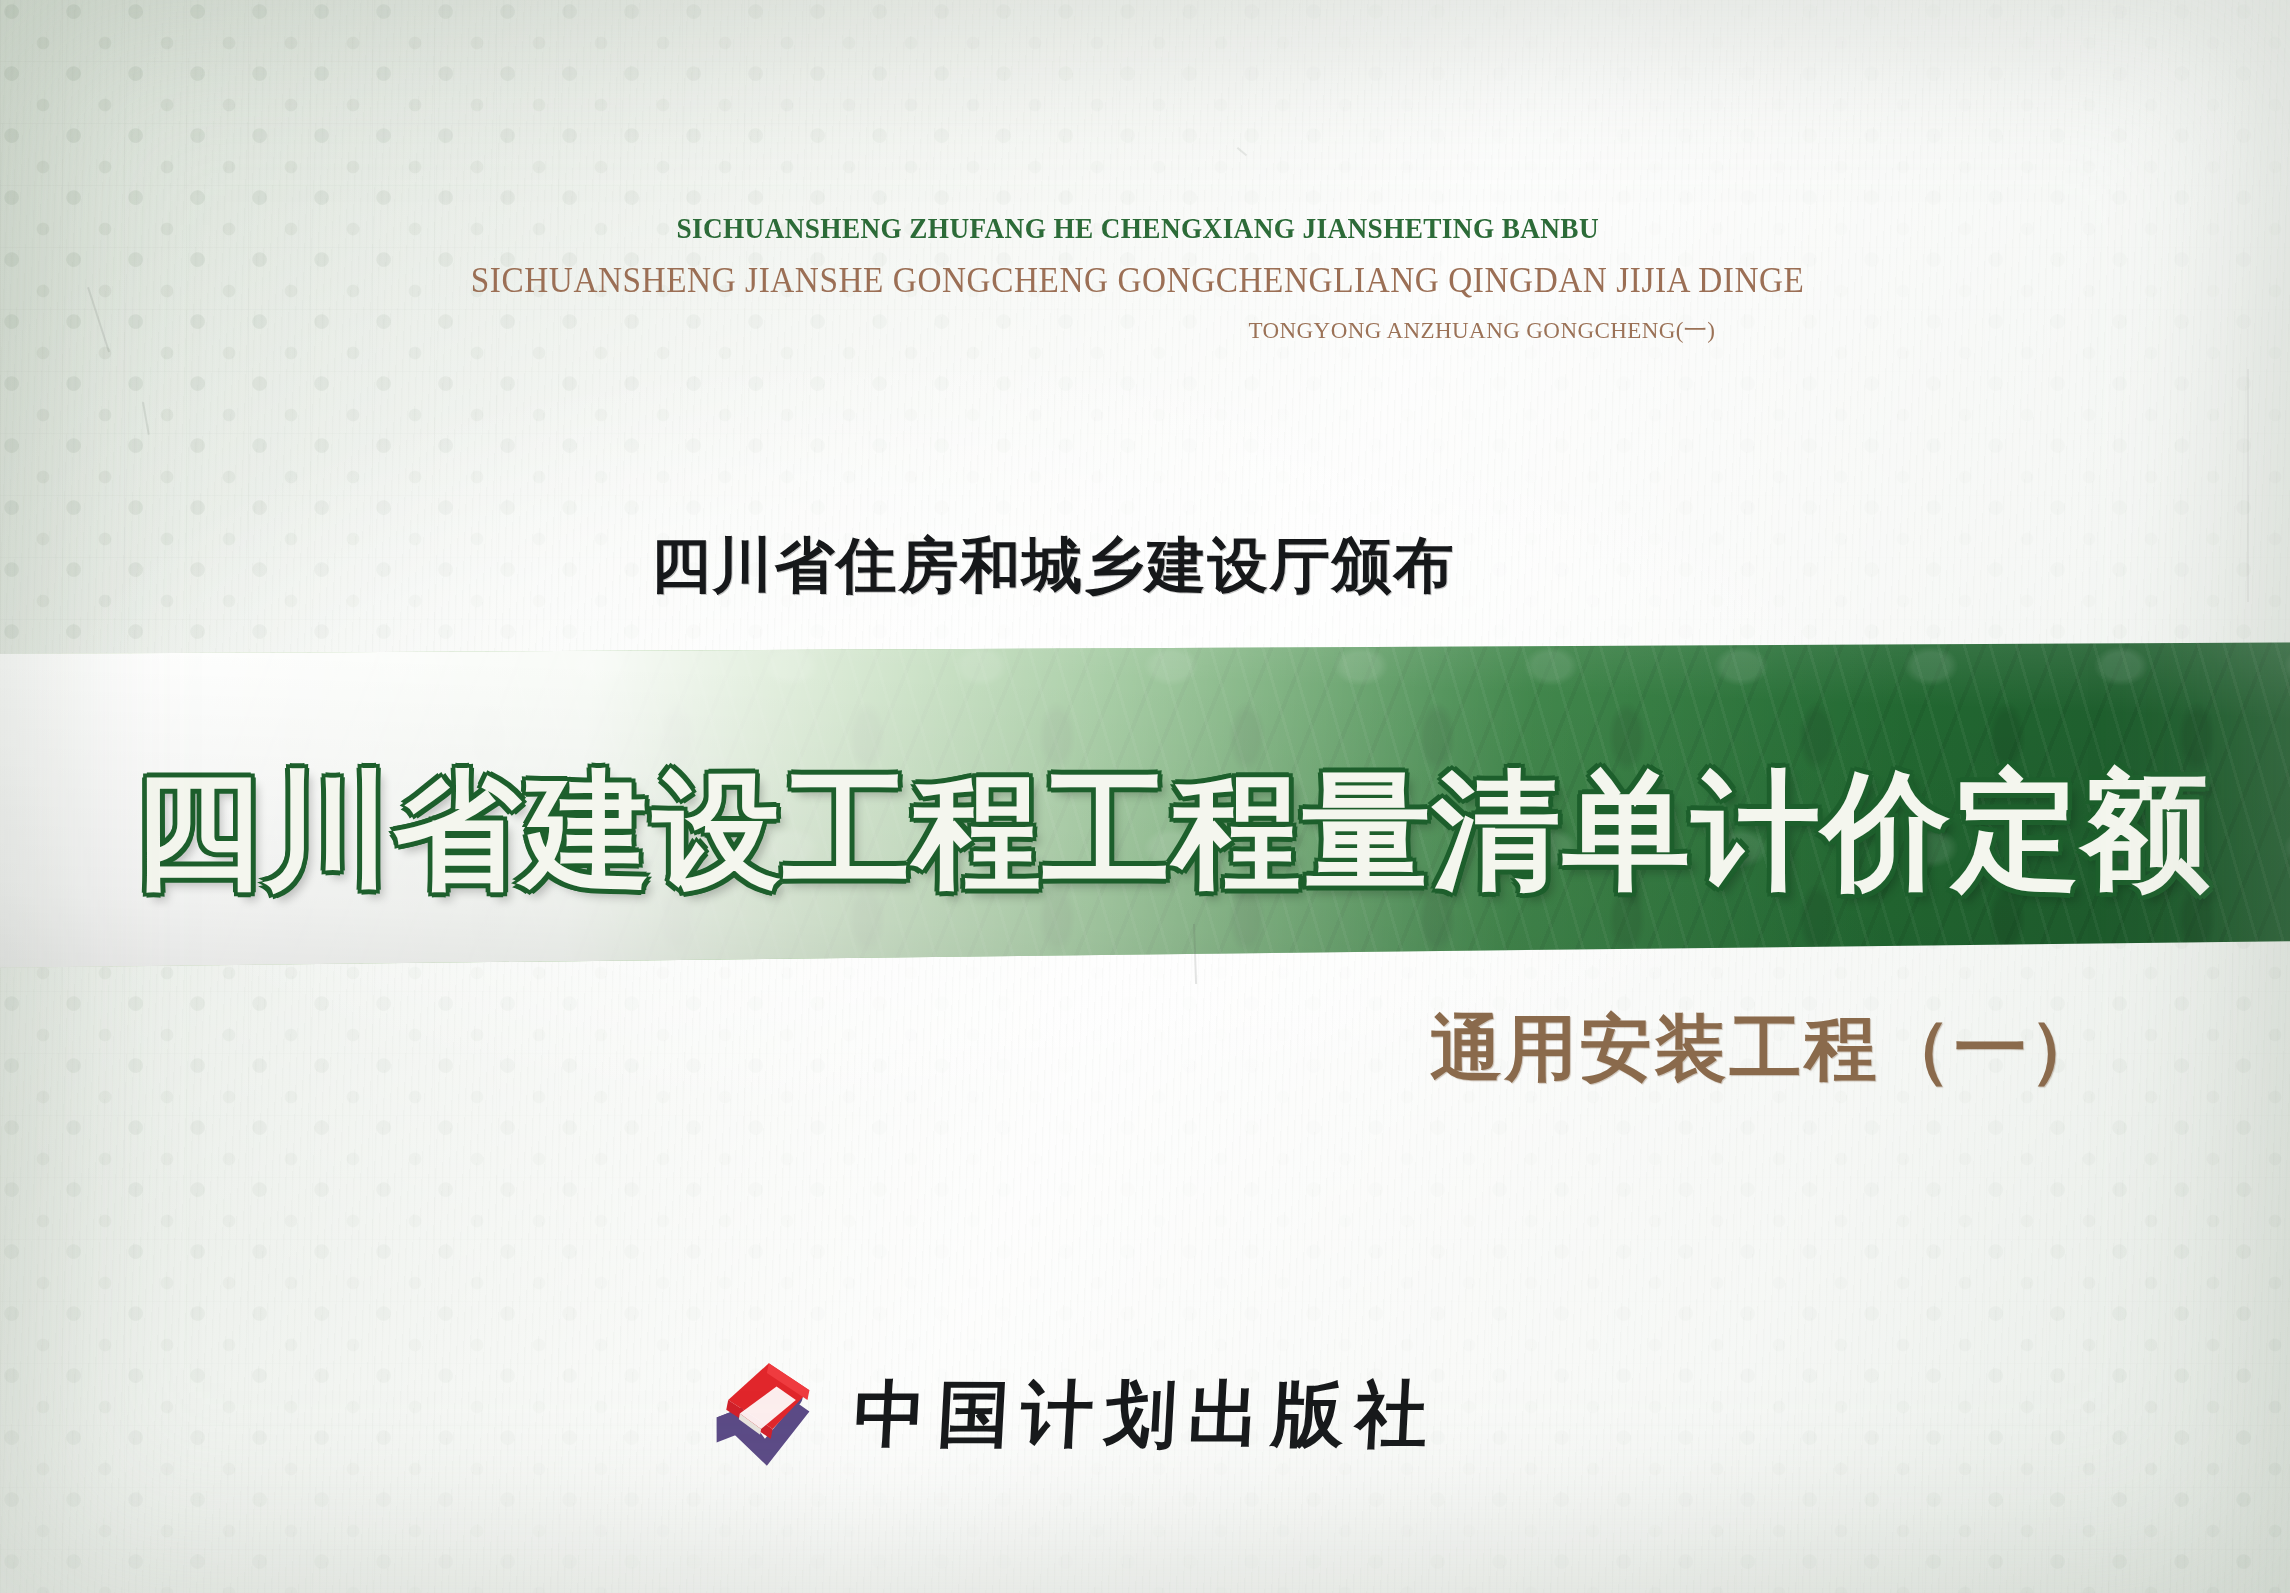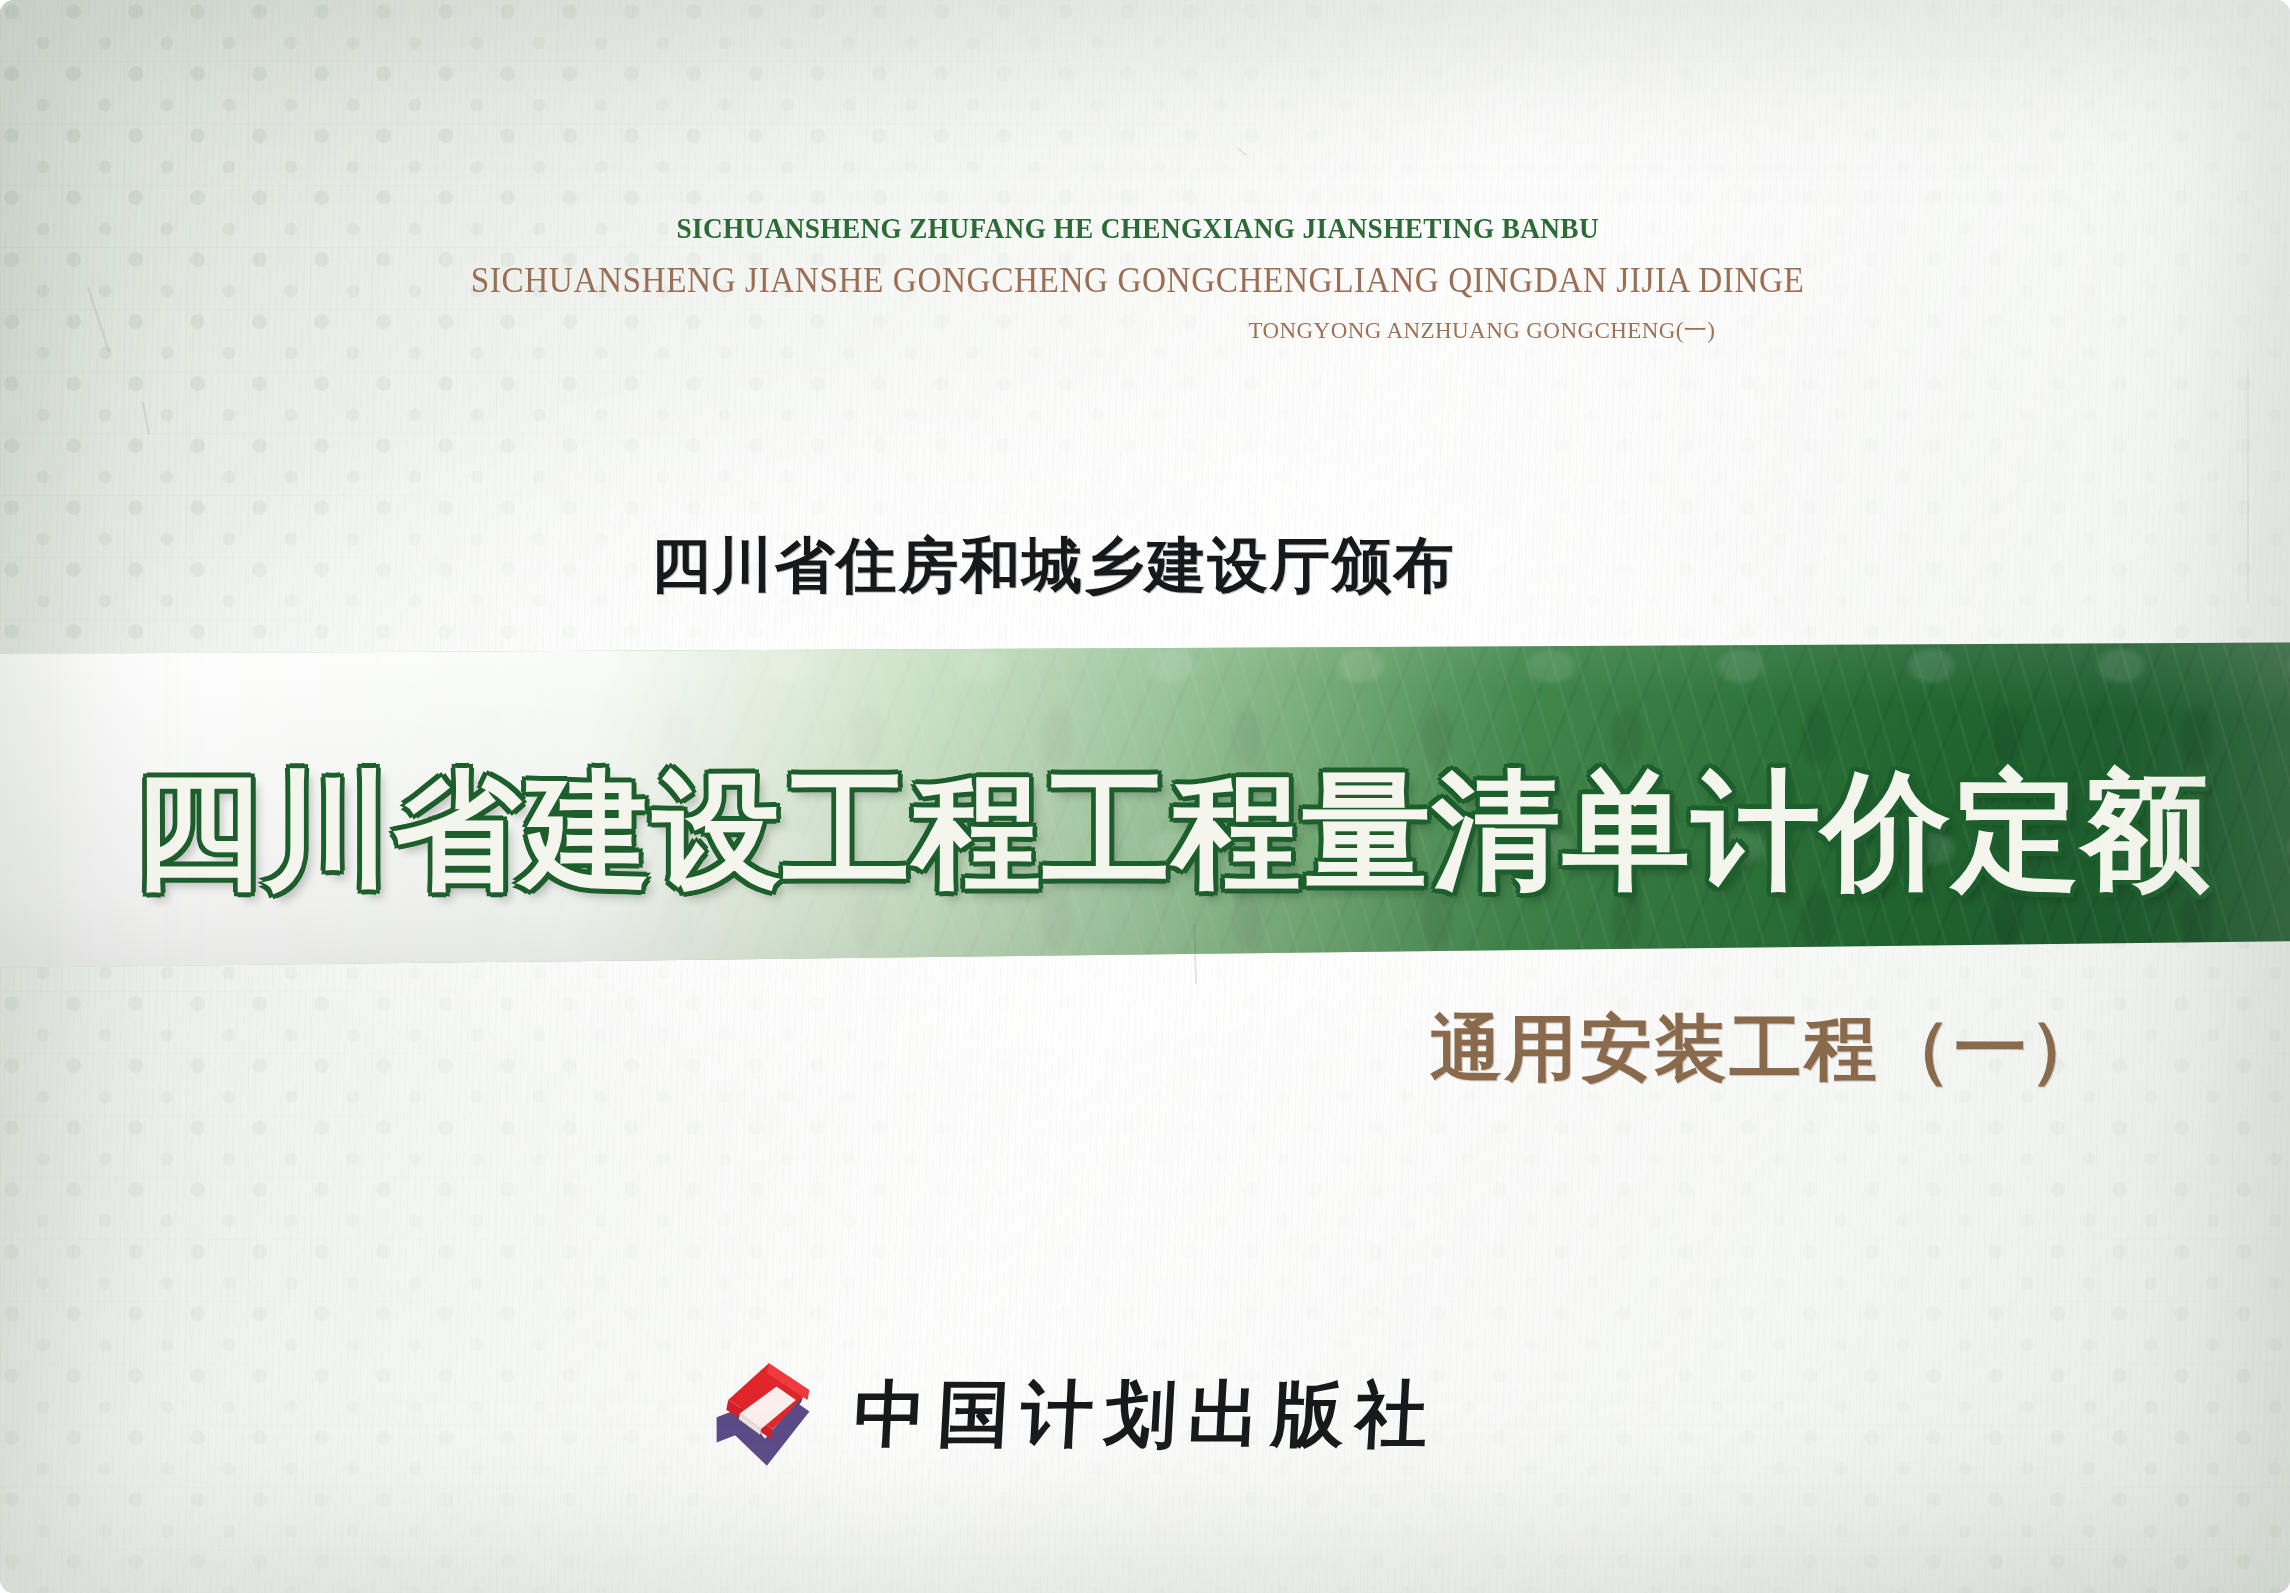--- a/index.html
+++ b/index.html
@@ -10,21 +10,20 @@
     font-family:"Liberation Sans", sans-serif;
     overflow:hidden;
   }
 
   
   .cover{
     position:relative;
     width:2290px;height:1593px;
     overflow:hidden;
     background:#dfe5dc;
-    border-radius:14px;
   }
 
   
   .paper-base{
     position:absolute;inset:0;
     background:
       radial-gradient(ellipse 70% 55% at 38% 46%, rgba(255,255,255,.62) 0%, rgba(255,255,255,.22) 45%, rgba(255,255,255,0) 72%),
       linear-gradient(100deg,#d5ded3 0%, #dce3da 18%, #e3e8df 42%, #dfe4dc 66%, #d8e0d7 86%, #d2dbd1 100%);
   }
 

